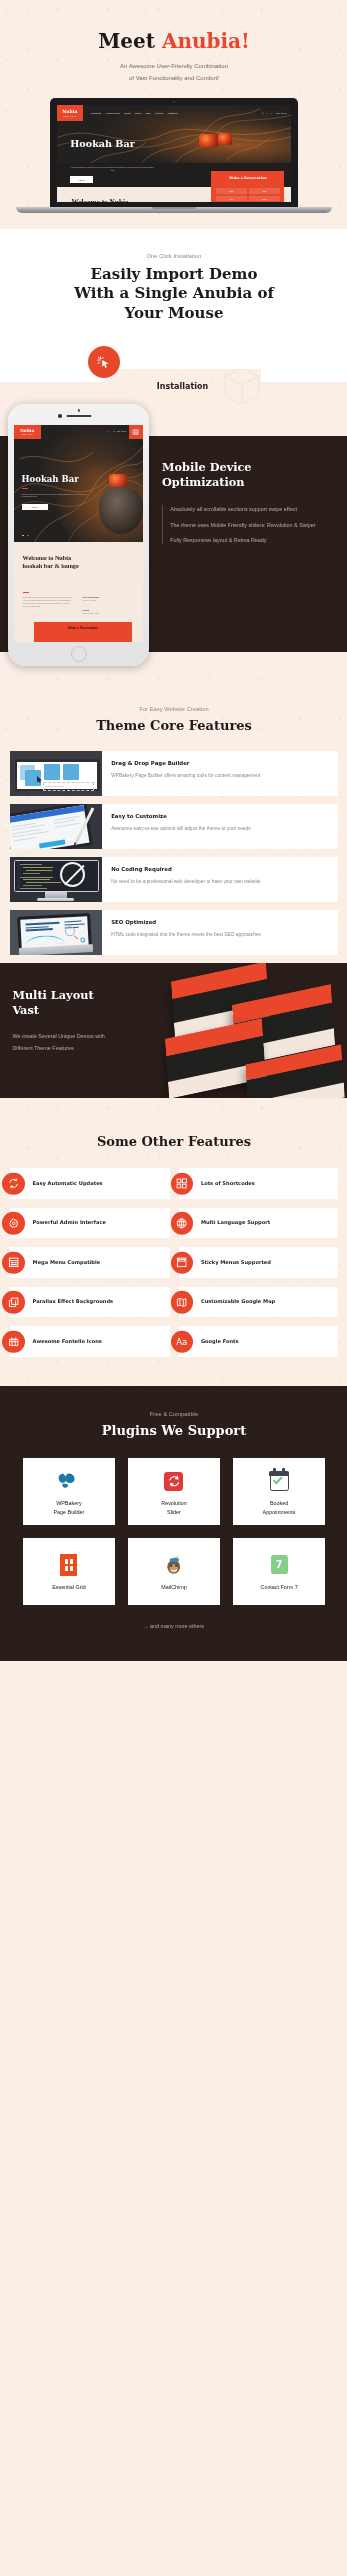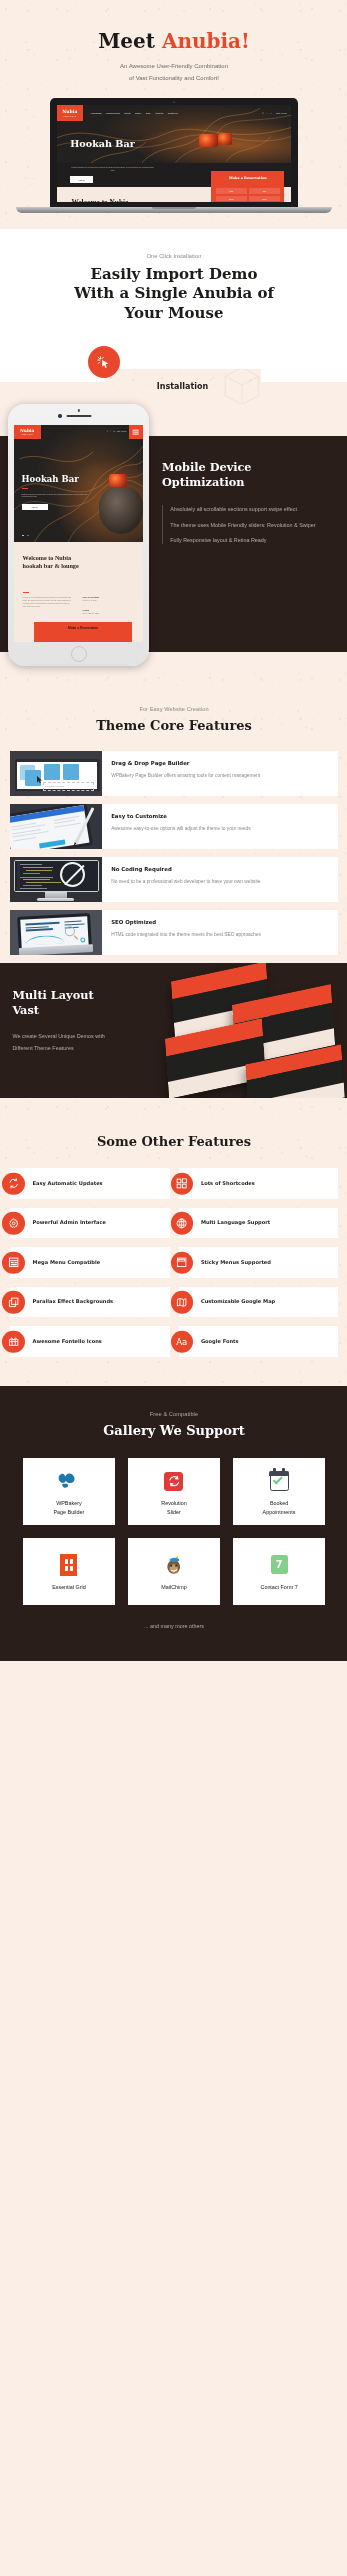--- a/index.html
+++ b/index.html
@@ -874,21 +874,21 @@
         <span style="font-family:'DejaVu Sans',sans-serif;font-size:8.5px;color:#fff;line-height:1;">Aa</span>
       </span>
       <span class="ftxt">Google Fonts</span>
     </div>
 
   </div>
 </section>
 
 <section id="plugins">
   <div class="eyebrow">Free &amp; Compatible</div>
-  <h2>Gallery We Support</h2>
+  <h2>Plugins We Support</h2>
 
   <div class="plug-grid">
 
     <div class="plug">
       <span class="picon">
         <svg class="logo-wpb" viewBox="0 0 48 40">
             <path d="M12 4 C4 4 0 10 2 17 C4 24 12 26 16 22 C20 18 18 10 12 4 Z M24 3 C16 5 14 14 18 20 C22 26 32 26 36 20 C40 14 34 2 24 3 Z M10 26 C8 32 14 37 20 34 C25 31 22 26 18 26 Z" fill="#1f79a8"></path>
           </svg>
       </span>
       <span class="plabel" style="white-space:pre-line;">WPBakery

